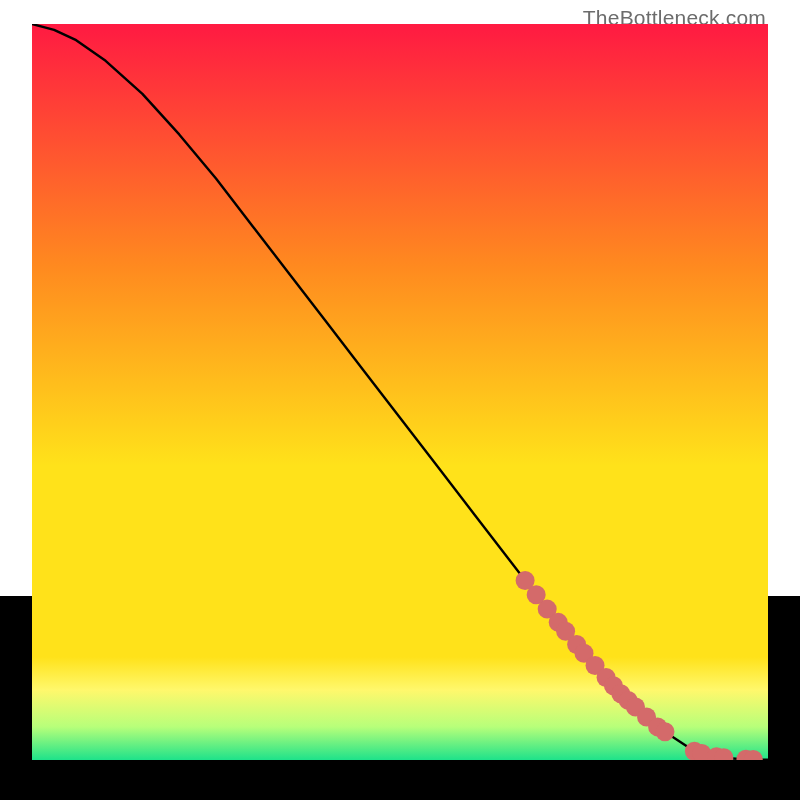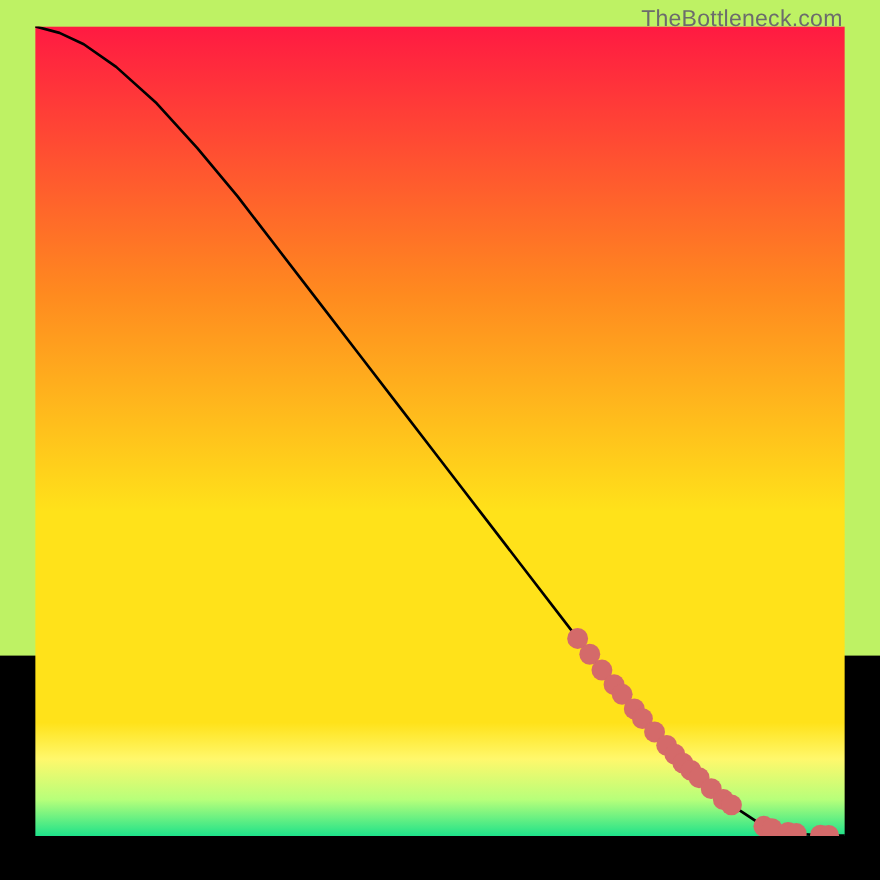--- a/index.html
+++ b/index.html
@@ -8,21 +8,21 @@
     width: 800px;
     height: 800px;
     overflow: hidden;
     background: #000;
     font-family: Arial, Helvetica, sans-serif;
   }
   .frame {
     position: relative;
     width: 800px;
     height: 596px;
-    background: #bef264;
+    background: #ffffff;
   }
   .plot {
     position: absolute;
     left: 32px;
     top: 24px;
     width: 736px;
     height: 736px;
   }
   .watermark {
     position: absolute;

